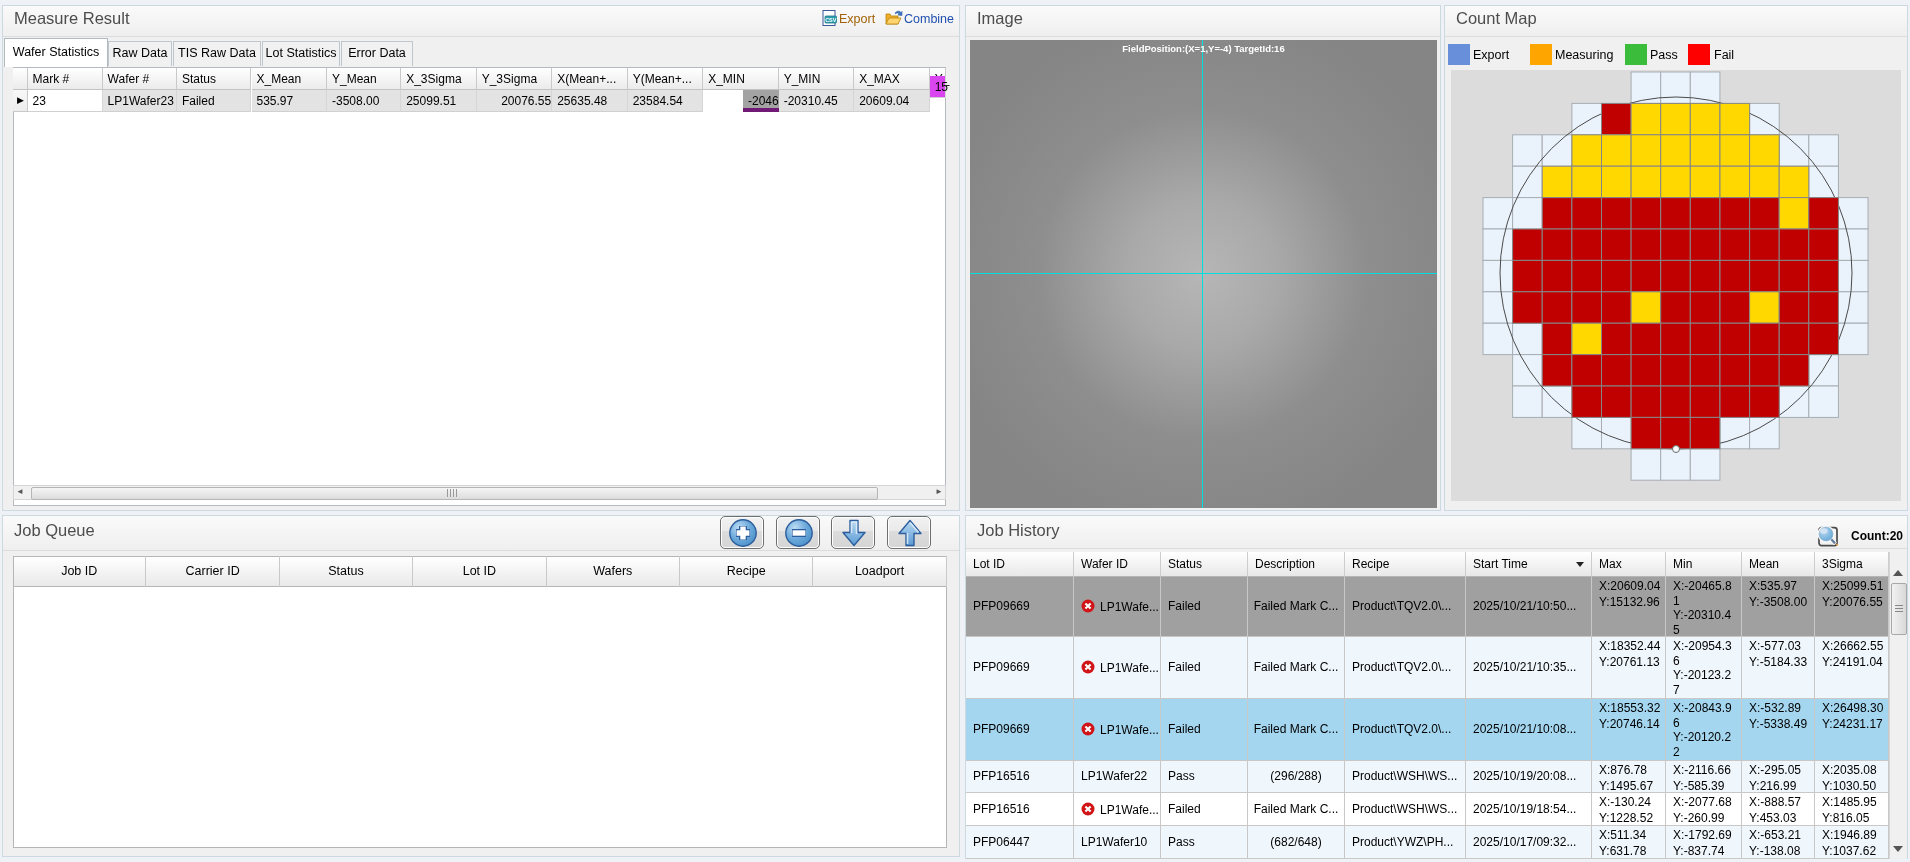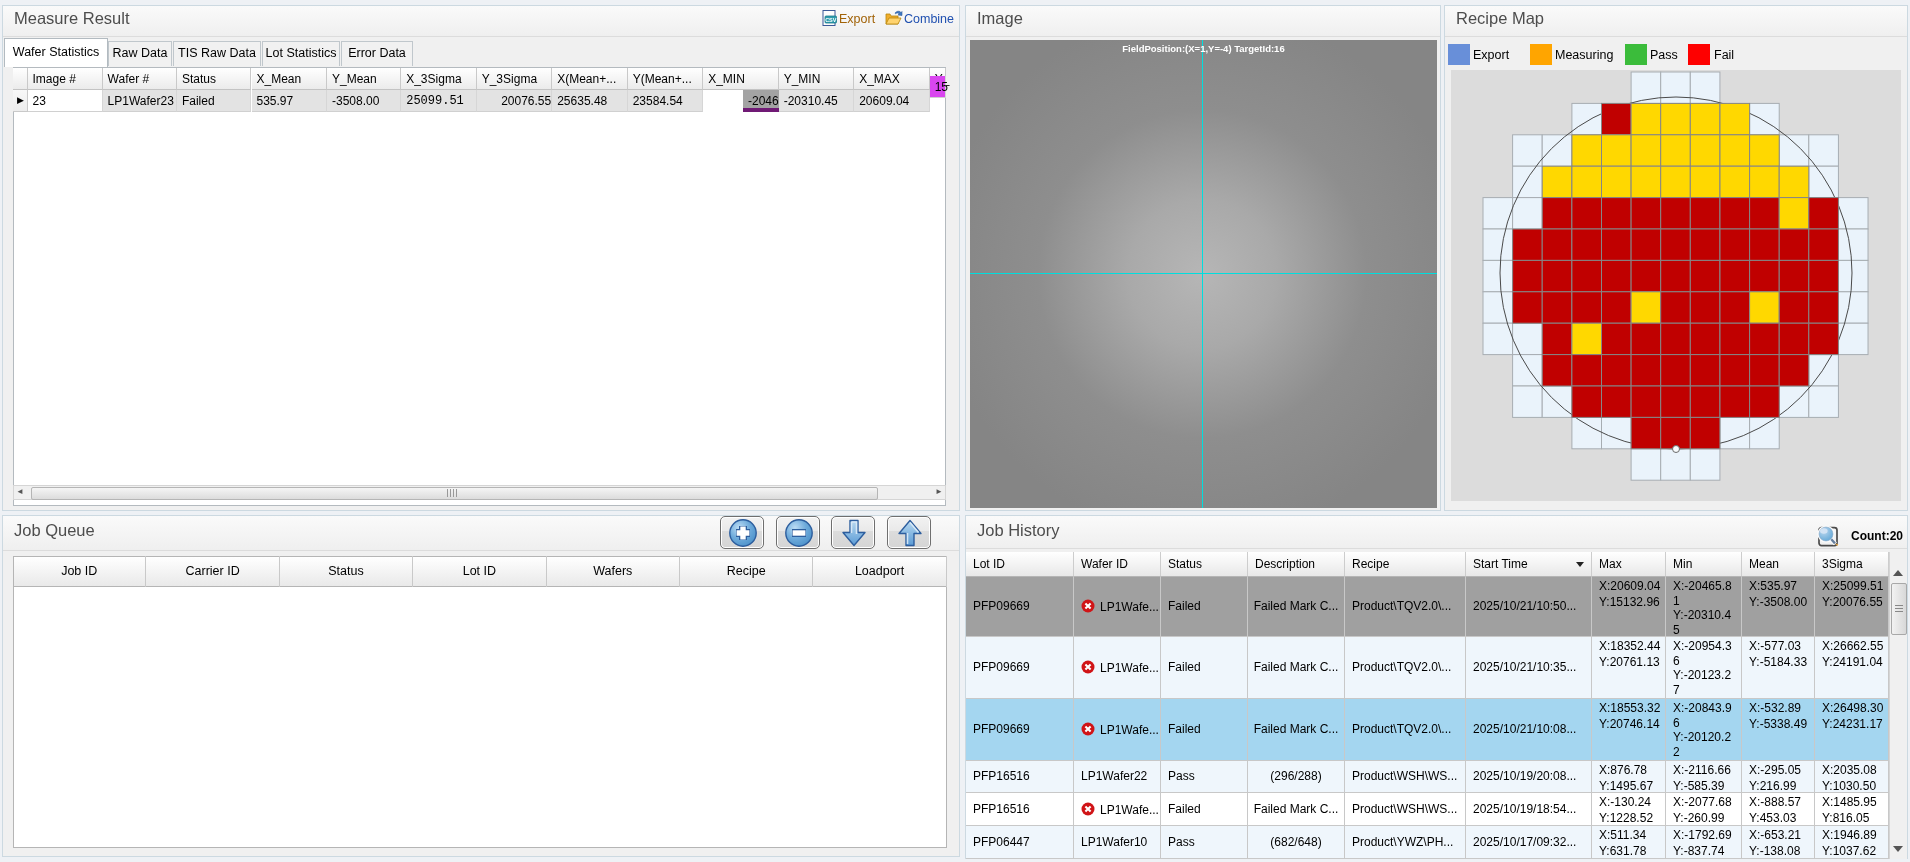--- a/index.html
+++ b/index.html
@@ -24,40 +24,40 @@
 <svg width="18" height="16" viewBox="0 0 18 16" style="position:absolute;left:885px;top:10px">
     <path d="M1 4 L1 14 L13 14 L13 6 L6 6 L5 4 Z" fill="#f0ad2c" stroke="#b8860b" stroke-width="0.8"></path>
     <path d="M1 14 L4 8 L16 8 L13 14 Z" fill="#ffd36e" stroke="#b8860b" stroke-width="0.8"></path>
     <path d="M10 3 C12 0.5 15 1 16 2.5 L17 1.5 L17 5.5 L13 5 L14.2 4 C13.5 2.8 11.8 2.5 10.5 3.8 Z" fill="#3f78c3" stroke="#2a5a9e" stroke-width="0.6"></path>
   </svg>
 <div style="position:absolute;left:904px;top:12px;font-size:12.5px;color:#2050b0;">Combine</div>
 <div style="position:absolute;left:4px;top:38px;width:104px;height:29px;background:#fff;border:1px solid #b2bac0;border-bottom:none;box-sizing:border-box;z-index:3;text-align:center;padding-top:6px;font-size:12.5px;">Wafer Statistics</div><div style="position:absolute;left:108px;top:41px;width:64px;height:25px;background:#f1f1f1;border:1px solid #c0c7cc;border-bottom:none;box-sizing:border-box;text-align:center;padding-top:4px;font-size:12.5px;">Raw Data</div><div style="position:absolute;left:173px;top:41px;width:88px;height:25px;background:#f1f1f1;border:1px solid #c0c7cc;border-bottom:none;box-sizing:border-box;text-align:center;padding-top:4px;font-size:12.5px;">TIS Raw Data</div><div style="position:absolute;left:262px;top:41px;width:78px;height:25px;background:#f1f1f1;border:1px solid #c0c7cc;border-bottom:none;box-sizing:border-box;text-align:center;padding-top:4px;font-size:12.5px;">Lot Statistics</div><div style="position:absolute;left:341px;top:41px;width:72px;height:25px;background:#f1f1f1;border:1px solid #c0c7cc;border-bottom:none;box-sizing:border-box;text-align:center;padding-top:4px;font-size:12.5px;">Error Data</div>
 <div style="position:absolute;left:13px;top:67px;width:933px;height:439px;background:#fff;border:1px solid #b4babf;box-sizing:border-box;z-index:2;"></div>
 <div style="position:absolute;z-index:2;font-size:12px;">
     <div style="position:absolute;left:13px;top:68px;width:14.5px;height:22px;background:linear-gradient(#ffffff,#ebebeb);border-right:1px solid #c9c9c9;border-bottom:1px solid #c3c3c3;box-sizing:border-box;padding:4px 0 0 5px;"></div>
-    <div style="position:absolute;left:27.5px;top:68px;width:75.1px;height:22px;background:linear-gradient(#ffffff,#ebebeb);border-right:1px solid #c9c9c9;border-bottom:1px solid #c3c3c3;box-sizing:border-box;padding:4px 0 0 5px;">Image #</div>
+    <div style="position:absolute;left:27.5px;top:68px;width:75.1px;height:22px;background:linear-gradient(#ffffff,#ebebeb);border-right:1px solid #c9c9c9;border-bottom:1px solid #c3c3c3;box-sizing:border-box;padding:4px 0 0 5px;">Mark #</div>
     <div style="position:absolute;left:102.6px;top:68px;width:74.3px;height:22px;background:linear-gradient(#ffffff,#ebebeb);border-right:1px solid #c9c9c9;border-bottom:1px solid #c3c3c3;box-sizing:border-box;padding:4px 0 0 5px;">Wafer #</div>
     <div style="position:absolute;left:176.9px;top:68px;width:74.6px;height:22px;background:linear-gradient(#ffffff,#ebebeb);border-right:1px solid #c9c9c9;border-bottom:1px solid #c3c3c3;box-sizing:border-box;padding:4px 0 0 5px;">Status</div>
     <div style="position:absolute;left:251.5px;top:68px;width:75.5px;height:22px;background:linear-gradient(#ffffff,#ebebeb);border-right:1px solid #c9c9c9;border-bottom:1px solid #c3c3c3;box-sizing:border-box;padding:4px 0 0 5px;">X_Mean</div>
     <div style="position:absolute;left:327px;top:68px;width:74.2px;height:22px;background:linear-gradient(#ffffff,#ebebeb);border-right:1px solid #c9c9c9;border-bottom:1px solid #c3c3c3;box-sizing:border-box;padding:4px 0 0 5px;">Y_Mean</div>
     <div style="position:absolute;left:401.2px;top:68px;width:75.5px;height:22px;background:linear-gradient(#ffffff,#ebebeb);border-right:1px solid #c9c9c9;border-bottom:1px solid #c3c3c3;box-sizing:border-box;padding:4px 0 0 5px;">X_3Sigma</div>
     <div style="position:absolute;left:476.7px;top:68px;width:75.5px;height:22px;background:linear-gradient(#ffffff,#ebebeb);border-right:1px solid #c9c9c9;border-bottom:1px solid #c3c3c3;box-sizing:border-box;padding:4px 0 0 5px;">Y_3Sigma</div>
     <div style="position:absolute;left:552.2px;top:68px;width:75.5px;height:22px;background:linear-gradient(#ffffff,#ebebeb);border-right:1px solid #c9c9c9;border-bottom:1px solid #c3c3c3;box-sizing:border-box;padding:4px 0 0 5px;">X(Mean+...</div>
     <div style="position:absolute;left:627.7px;top:68px;width:75.5px;height:22px;background:linear-gradient(#ffffff,#ebebeb);border-right:1px solid #c9c9c9;border-bottom:1px solid #c3c3c3;box-sizing:border-box;padding:4px 0 12px 5px;">Y(Mean+...</div>
     <div style="position:absolute;left:703.2px;top:68px;width:75.5px;height:22px;background:linear-gradient(#ffffff,#ebebeb);border-right:1px solid #c9c9c9;border-bottom:1px solid #c3c3c3;box-sizing:border-box;padding:4px 0 0 5px;">X_MIN</div>
     <div style="position:absolute;left:778.7px;top:68px;width:75.5px;height:22px;background:linear-gradient(#ffffff,#ebebeb);border-right:1px solid #c9c9c9;border-bottom:1px solid #c3c3c3;box-sizing:border-box;padding:4px 0 0 5px;">Y_MIN</div>
     <div style="position:absolute;left:854.2px;top:68px;width:75.5px;height:22px;background:linear-gradient(#ffffff,#ebebeb);border-right:1px solid #c9c9c9;border-bottom:1px solid #c3c3c3;box-sizing:border-box;padding:4px 0 0 5px;">X_MAX</div>
     <div style="position:absolute;left:929.7px;top:68px;width:16.3px;height:22px;background:linear-gradient(#ffffff,#ebebeb);border-right:1px solid #c9c9c9;border-bottom:1px solid #c3c3c3;box-sizing:border-box;padding:4px 0 0 5px;">Y_</div>
     <div style="position:absolute;left:13px;top:90px;width:14.5px;height:22px;background:linear-gradient(#f8f8f8,#ececec);border-right:1px solid #c9c9c9;border-bottom:1px solid #c9c9c9;box-sizing:border-box;color:#000;font-size:9px;padding:5px 0 0 4px;">▶</div>
     <div style="position:absolute;left:27.5px;top:90px;width:75.1px;height:22px;background:#ffffff;border-right:1px solid #d6d6d6;border-bottom:1px solid #d0d0d0;box-sizing:border-box;padding:4px 0 0 5px;">23</div>
     <div style="position:absolute;left:102.6px;top:90px;width:74.3px;height:22px;background:#e3e3e3;border-right:1px solid #d6d6d6;border-bottom:1px solid #d0d0d0;box-sizing:border-box;padding:4px 0 0 5px;">LP1Wafer23</div>
     <div style="position:absolute;left:176.9px;top:90px;width:74.6px;height:22px;background:#e3e3e3;border-right:1px solid #d6d6d6;border-bottom:1px solid #d0d0d0;box-sizing:border-box;padding:4px 0 0 5px;">Failed</div>
     <div style="position:absolute;left:251.5px;top:90px;width:75.5px;height:22px;background:#e3e3e3;border-right:1px solid #d6d6d6;border-bottom:1px solid #d0d0d0;box-sizing:border-box;padding:4px 0 0 5px;">535.97</div>
     <div style="position:absolute;left:327px;top:90px;width:74.2px;height:22px;background:#e3e3e3;border-right:1px solid #d6d6d6;border-bottom:1px solid #d0d0d0;box-sizing:border-box;padding:4px 0 0 5px;">-3508.00</div>
-    <div style="position:absolute;left:401.2px;top:90px;width:75.5px;height:22px;background:#e3e3e3;border-right:1px solid #d6d6d6;border-bottom:1px solid #d0d0d0;box-sizing:border-box;padding:4px 0 0 5px;font-family:Liberation Mono, monospace;">25099.51</div>
+    <div style="position:absolute;left:401.2px;top:90px;width:75.5px;height:22px;background:#e3e3e3;border-right:1px solid #d6d6d6;border-bottom:1px solid #d0d0d0;box-sizing:border-box;padding:4px 0 0 5px;">25099.51</div>
     <div style="position:absolute;left:476.7px;top:90px;width:75.5px;height:22px;background:#e3e3e3;border-right:1px solid #d6d6d6;border-bottom:1px solid #d0d0d0;box-sizing:border-box;padding:4px 0 0 5px;text-align:right;">20076.55</div>
     <div style="position:absolute;left:552.2px;top:90px;width:75.5px;height:22px;background:#e3e3e3;border-right:1px solid #d6d6d6;border-bottom:1px solid #d0d0d0;box-sizing:border-box;padding:4px 0 0 5px;">25635.48</div>
     <div style="position:absolute;left:627.7px;top:90px;width:75.5px;height:22px;background:#e3e3e3;border-right:1px solid #d6d6d6;border-bottom:1px solid #d0d0d0;box-sizing:border-box;padding:4px 0 0 5px;">23584.54</div>
     <div style="position:absolute;left:743px;top:90px;width:75.5px;height:22px;background:#a3a3a3;border-right:1px solid #d6d6d6;border-bottom:4px solid #701a75;box-sizing:border-box;padding:4px 0 0 5px;">-20465.81</div>
     <div style="position:absolute;left:778.7px;top:90px;width:75.5px;height:22px;background:#e3e3e3;border-right:1px solid #d6d6d6;border-bottom:1px solid #d0d0d0;box-sizing:border-box;padding:4px 0 0 5px;">-20310.45</div>
     <div style="position:absolute;left:854.2px;top:90px;width:75.5px;height:22px;background:#e3e3e3;border-right:1px solid #d6d6d6;border-bottom:1px solid #d0d0d0;box-sizing:border-box;padding:4px 0 0 5px;">20609.04</div>
     <div style="position:absolute;left:929.7px;top:76px;width:16.3px;height:22px;background:#d946ef;border-right:1px solid #d6d6d6;border-bottom:1px solid #d0d0d0;box-sizing:border-box;padding:4px 0 0 5px;">15</div>
   </div>
 
 <div style="position:absolute;left:13px;top:485px;width:933px;height:15px;background:#f0f0f0;border:1px solid #d5d5d5;box-sizing:border-box;z-index:2;">
@@ -123,21 +123,21 @@
 <div style="position:absolute;left:970px;top:40px;width:467px;height:468px;
      background:radial-gradient(circle 265px at 49.7% 50%, #b6b6b6 0%, #a9a9a9 28%, #8e8e8e 62%, #858585 100%);">
   <div style="position:absolute;left:0;top:233px;width:467px;height:1px;background:#00dede;"></div>
   <div style="position:absolute;left:232px;top:0;width:1px;height:468px;background:#00dede;"></div>
   <div style="position:absolute;left:0;top:3px;width:467px;text-align:center;color:#fff;font-size:9.5px;font-weight:bold;">FieldPosition:(X=1,Y=-4) TargetId:16</div>
 </div>
 
 
 <div class="panel" style="left:1444px;top:5px;width:464px;height:506px;"></div>
 <div class="tbar" style="left:1445px;top:6px;width:462px;"></div>
-<div class="ptitle" style="left:1456px;top:9px;">Recipe Map</div>
+<div class="ptitle" style="left:1456px;top:9px;">Count Map</div>
 <div style="position:absolute;left:1448px;top:44px;width:22px;height:21px;background:#688fd9;"></div>
 <div style="position:absolute;left:1473px;top:48px;font-size:12.5px;">Export</div>
 <div style="position:absolute;left:1530px;top:44px;width:22px;height:21px;background:#ffa500;"></div>
 <div style="position:absolute;left:1555px;top:48px;font-size:12.5px;">Measuring</div>
 <div style="position:absolute;left:1625px;top:44px;width:22px;height:21px;background:#3bbc3b;"></div>
 <div style="position:absolute;left:1650px;top:48px;font-size:12.5px;">Pass</div>
 <div style="position:absolute;left:1688px;top:44px;width:22px;height:21px;background:#fe0000;"></div>
 <div style="position:absolute;left:1714px;top:48px;font-size:12.5px;text-align:center;">Fail</div>
 <div style="position:absolute;left:1451px;top:70px;width:450px;height:431px;background:#dcdcdc;"></div>
 <svg style="position:absolute;left:1451px;top:70px" width="450" height="432" viewBox="0 0 450 432">

